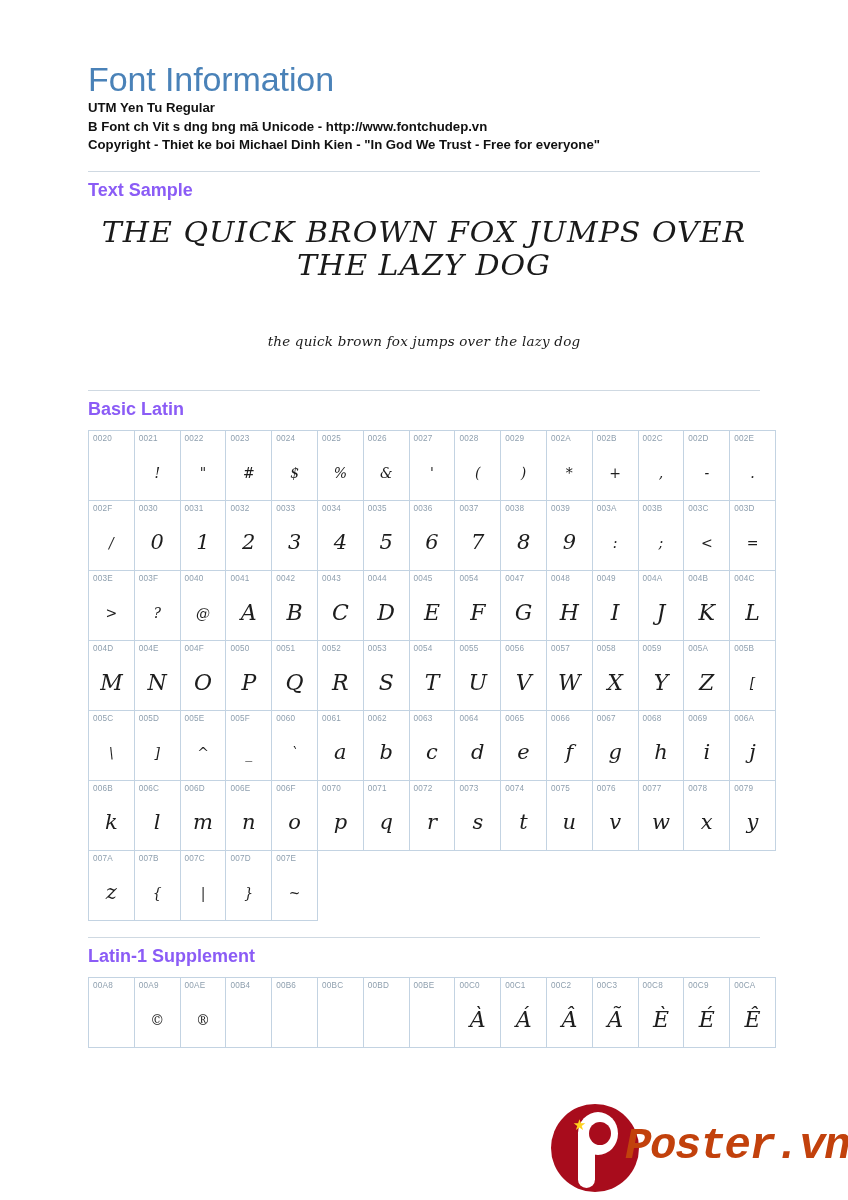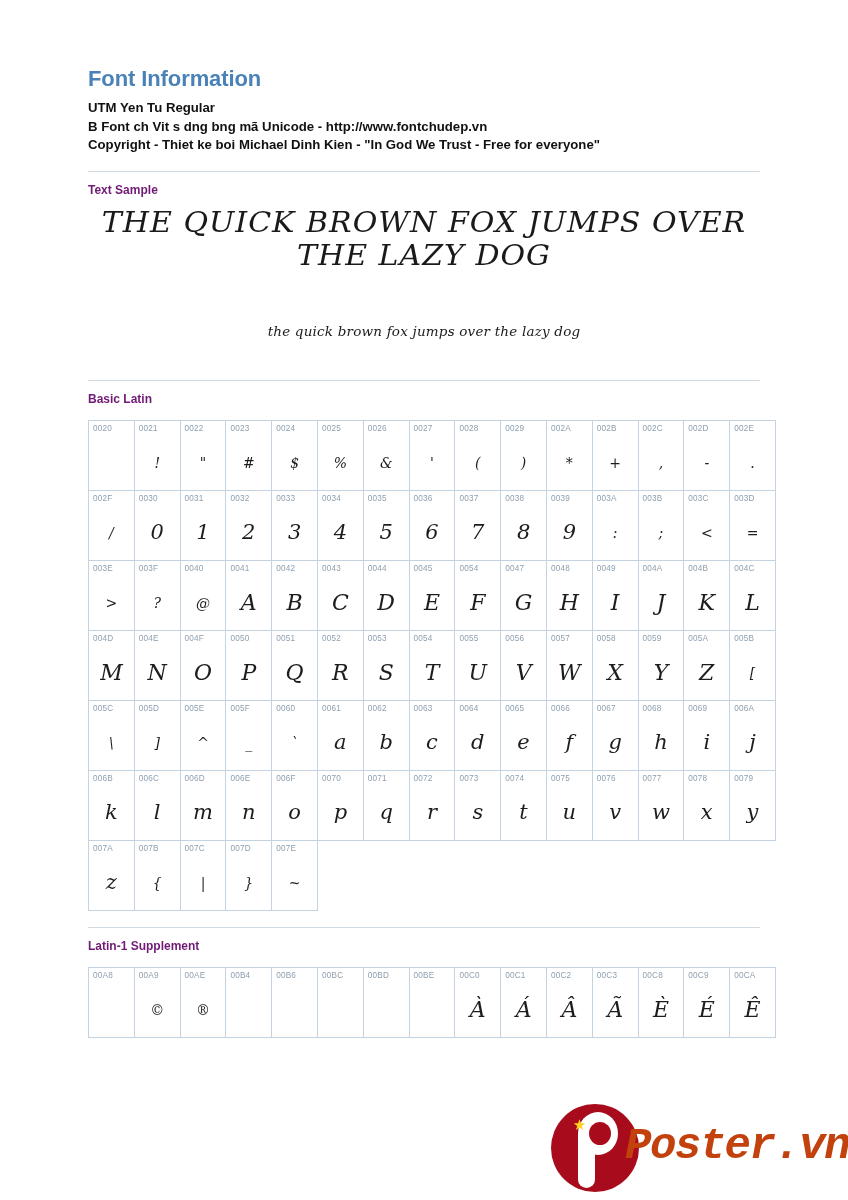--- a/index.html
+++ b/index.html
@@ -24,50 +24,51 @@
   .content {
     position: absolute;
     left: 88px;
     top: 64px;
     width: 672px;
   }
 
   
   .main-title {
     color: #4a82b8;
-    font-size: 22px;
-    font-weight: bold;
+    font-size: 34px;
+    font-weight: normal;
     line-height: 30px;
     margin: 0 0 5px 0;
     letter-spacing: -0.1px;
   }
   .meta-line {
     color: #111111;
     font-size: 13.2px;
     font-weight: bold;
     line-height: 18.6px;
     white-space: nowrap;
   }
 
   
   .rule {
     border-top: 1px solid #cfd9e2;
     margin-top: 16px;
     width: 672px;
   }
   .section-heading {
-    color: #701a75;
-    font-size: 12px;
+    color: #8b5cf6;
+    font-size: 18px;
     font-weight: bold;
     margin: 9px 0 0 0;
     line-height: 18px;
   }
 
   
   .sample-wrap {
+    margin-top: 10px;
     height: 165px;
     position: relative;
   }
   .sample-upper {
     position: absolute;
     left: 0;
     top: 4px;
     width: 672px;
     text-align: center;
     font-family: "DejaVu Serif", serif;

